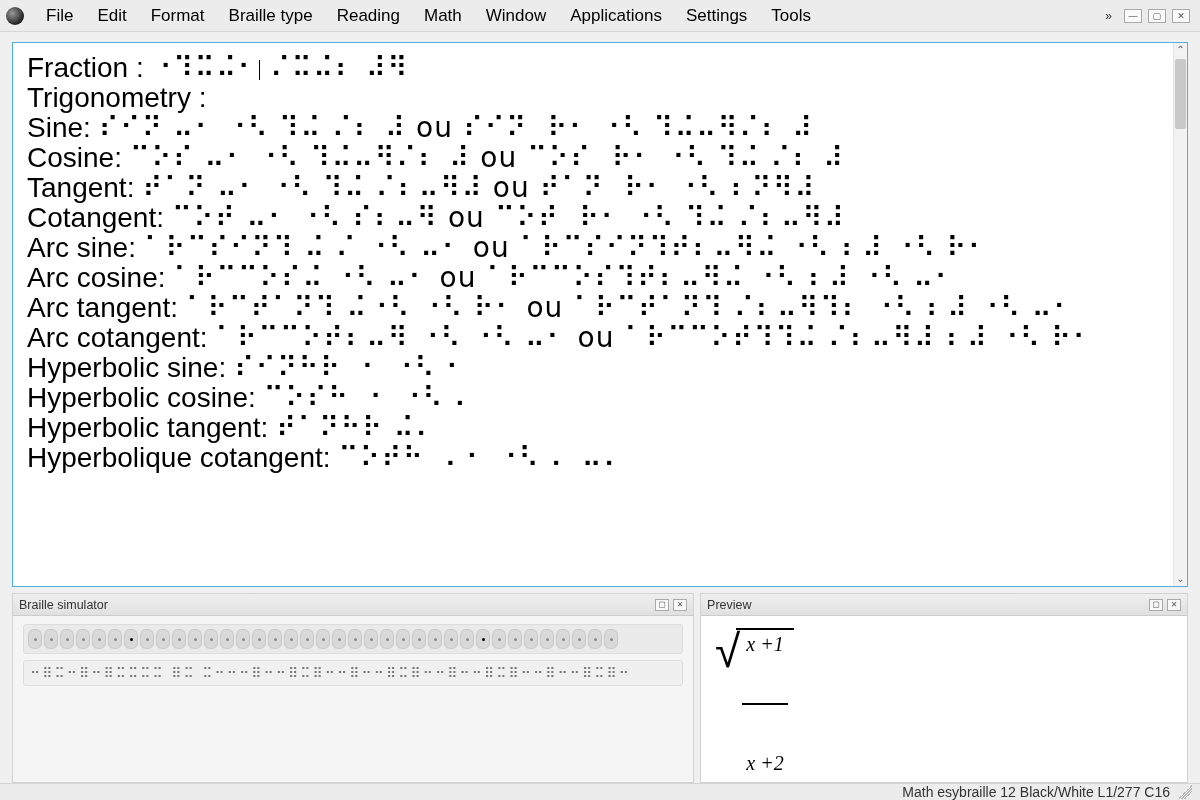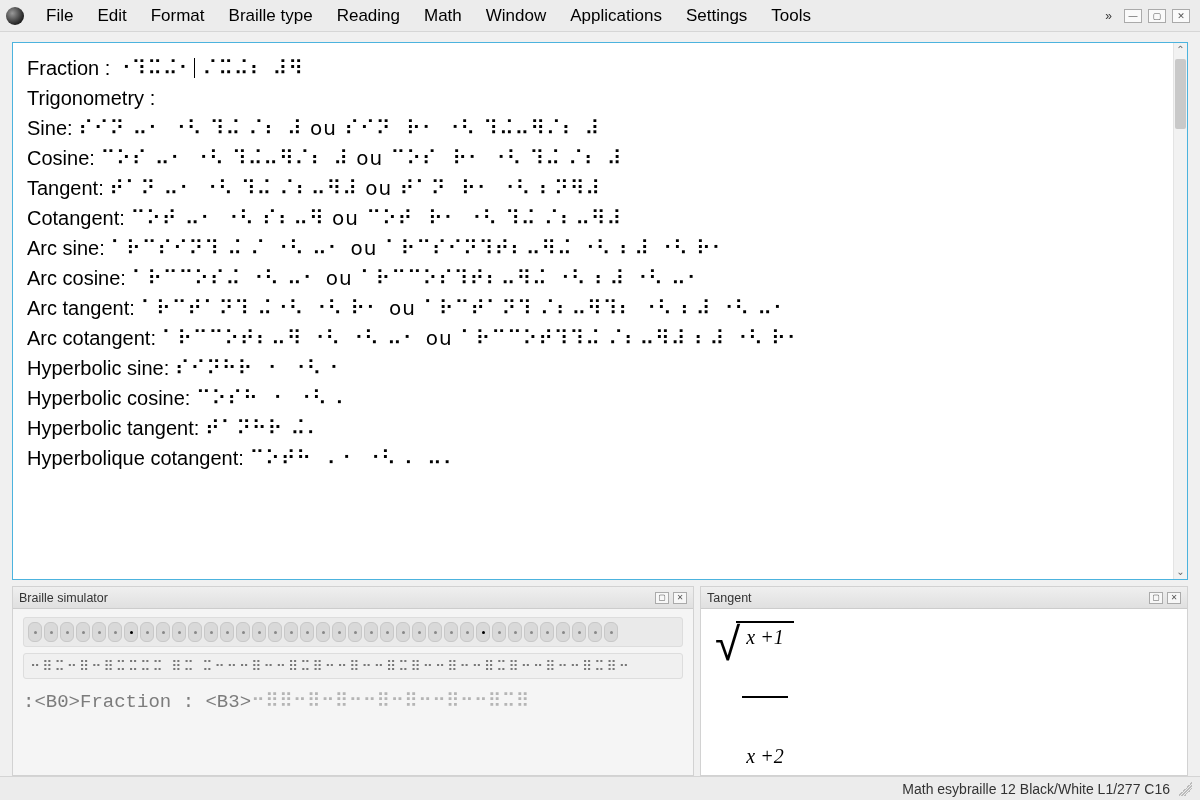--- a/index.html
+++ b/index.html
@@ -50,21 +50,21 @@
     flex:1 1 auto;
     min-height:0;
     border:1px solid #4cb3de;
     background:#fff;
     position:relative;
     display:flex;
   }
   .editor {
     flex:1;
     padding:10px 18px 6px 14px;
-    font-size:20px;
+    font-size:28px;
     line-height:30px;
     overflow:hidden;
     white-space:pre;
   }
   .editor-line { display:block; }
   .cursor { display:inline-block; width:0; height:20px; border-left:1px solid #000; vertical-align:-3px; }
   .braille { font-family: "Segoe UI Symbol","Apple Braille","DejaVu Sans",sans-serif; letter-spacing:1px; }
   .scroll-v {
     width:14px;
     display:flex; flex-direction:column;
@@ -161,21 +161,21 @@
   }
   .rad-body {
     border-top:2px solid #000;
     padding:2px 6px 0 6px;
     display:flex; flex-direction:column; align-items:center;gap:44px;
   }
   .frac-num, .frac-den { padding:1px 4px; font-style:italic; font-family:"Times New Roman",serif; font-size:20px; white-space:nowrap; }
   .frac-line { border-top:2px solid #000; width:100%; margin:2px 0; }
   
   .statusbar {
-    height:24px;
+    height:17px;
     display:flex; align-items:center; justify-content:flex-end;
     padding:0 8px;
     font-size:14px;
     background:#ececec;
     border-top:1px solid #d4d4d4;
     color:#333;
   }
   .corner {
     width:14px; height:14px;
     margin-left:8px;
@@ -327,28 +327,25 @@
             <div class="dot"></div>
           </div>
           <div class="cell">
             <div class="dot"></div>
           </div>
           <div class="cell">
             <div class="dot"></div>
           </div>
         </div>
       <div class="dot-row">⠒⠿⠭⠒⠿⠒⠿⠭⠭⠭⠭ ⠿⠭ ⠭⠒⠒⠒⠿⠒⠒⠿⠭⠿⠒⠒⠿⠒⠒⠿⠭⠿⠒⠒⠿⠒⠒⠿⠭⠿⠒⠒⠿⠒⠒⠿⠭⠿⠒</div>
-      <div class="sim-text">
-        <span>:&lt;B0&gt;Fraction : &lt;B3&gt;</span><span class="braille">⠒⠿⠿⠒⠿⠒⠿⠒⠒⠿⠒⠿⠒⠒⠿⠒⠒⠿⠭⠿</span>
-      </div>
     </div>
   </div>
   <div class="panel prev">
     <div class="panel-header">
-      <span>Tangent</span>
+      <span>Preview</span>
       <span class="sp"></span>
       <div class="ctrl">▢</div>
       <div class="ctrl">✕</div>
     </div>
     <div class="panel-body">
       <div class="math-preview">
         <div class="radical">
           <div class="rad-sign">√</div>
           <div class="rad-body">
             <div class="frac-num">x +1</div>

